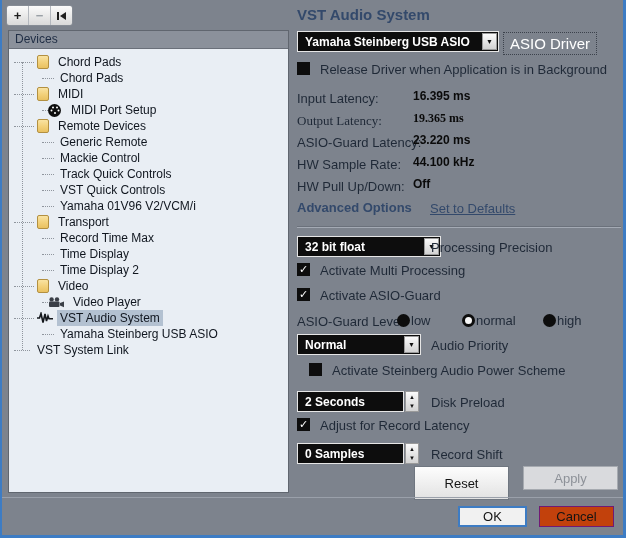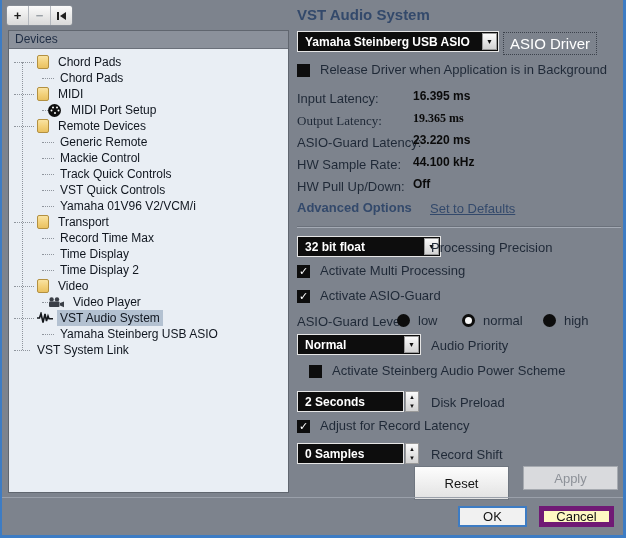--- a/index.html
+++ b/index.html
@@ -58,46 +58,46 @@
   
   .title{font-size:15px;font-weight:bold;color:#33496b}
   .dd{display:flex;align-items:center;background:#0d0d0d;border:1px solid #e6e6e6;
     height:21px;box-sizing:border-box}
   .ddtext{flex:1;color:#fff;font-weight:bold;font-size:12px;padding-left:7px;white-space:nowrap;overflow:hidden}
   .ddarrow{flex:0 0 15px;height:17px;margin-right:1px;background:linear-gradient(#fafafa,#d2d2d2);
     color:#111;font-size:7px;display:flex;align-items:center;justify-content:center;
     border:1px solid #9a9a9a;box-sizing:border-box}
   .fieldlabel{font-size:13px;color:#1f2937;white-space:nowrap}
   .dottedbox{border:1px dotted #3c424c;padding:2px 6px;font-size:15px;color:#ffffff;white-space:nowrap}
-  .cbrow{display:flex;align-items:flex-end}
+  .cbrow{display:flex;align-items:flex-start}
   .cb{width:13px;height:13px;background:#0d0d0d;display:flex;align-items:center;
     justify-content:center;flex:0 0 13px}
   .cb.on::after{content:"✓";color:#fff;font-size:11px;font-weight:bold;line-height:1}
   .cblabel{font-size:13px;color:#1f2937;margin-left:10px;white-space:nowrap}
   .ilabel{font-size:13px;color:#1f2937;white-space:nowrap}
   .ivalue{position:absolute;left:116px;top:0;font-size:12px;font-weight:bold;color:#0a0a0a;white-space:nowrap}
   .inforow{position:absolute;height:15px}
   .advanced{font-size:13px;font-weight:bold;color:#33496b}
   .link{font-size:13px;color:#33496b;text-decoration:underline;white-space:nowrap}
   .divider{border-top:1px solid #6b717b;border-bottom:1px solid #a4aab4;height:0}
   .radio{width:13px;height:13px;border-radius:50%;background:#0d0d0d;box-sizing:border-box;flex:0 0 13px}
   .radio.on{background:#f6f6f6;border:3.5px solid #0d0d0d}
   .ropt{position:absolute;display:flex;align-items:center;top:0;height:15px}
-  .roptlabel{font-size:13px;color:#1f2937;margin-left:8px}
+  .roptlabel{font-size:13px;color:#1f2937;margin-left:1px}
   .spin{display:flex;align-items:stretch;height:21px}
   .spintext{width:107px;background:#0d0d0d;border:1px solid #e6e6e6;color:#fff;font-weight:bold;
     font-size:12px;display:flex;align-items:center;padding-left:7px;box-sizing:border-box}
   .spinbtns{width:14px;margin-left:1px;display:flex;flex-direction:column;
     border:1px solid #9a9a9a;background:linear-gradient(#fafafa,#d2d2d2);box-sizing:border-box}
   .sb{flex:1;font-size:6px;display:flex;align-items:center;justify-content:center;color:#111}
   .btn{position:absolute;display:flex;align-items:center;justify-content:center;font-size:13px;
     color:#141414;background:linear-gradient(#fdfdfd,#e2e2e2);border:1px solid #6f7680;box-sizing:border-box}
   .btn.disabled{background:#d9dadd;color:#8d9198;border-color:#a6aab0}
   .btn.ok{border:2px solid #3d7cc4;background:#f1f1f1}
-  .btn.cancel{border:5px solid #701a75;background:#fef9c3}
+  .btn.cancel{border:1px solid #701a75;background:#c2410c}
   .footsep{left:2px;top:497px;width:621px;height:1px;background:#9aa0aa}
 </style>
 </head>
 <body>
 
 <div class="edge l"></div>
 <div class="edge r"></div>
 <div class="edge b"></div>
 
 <div class="abs toolbar">

